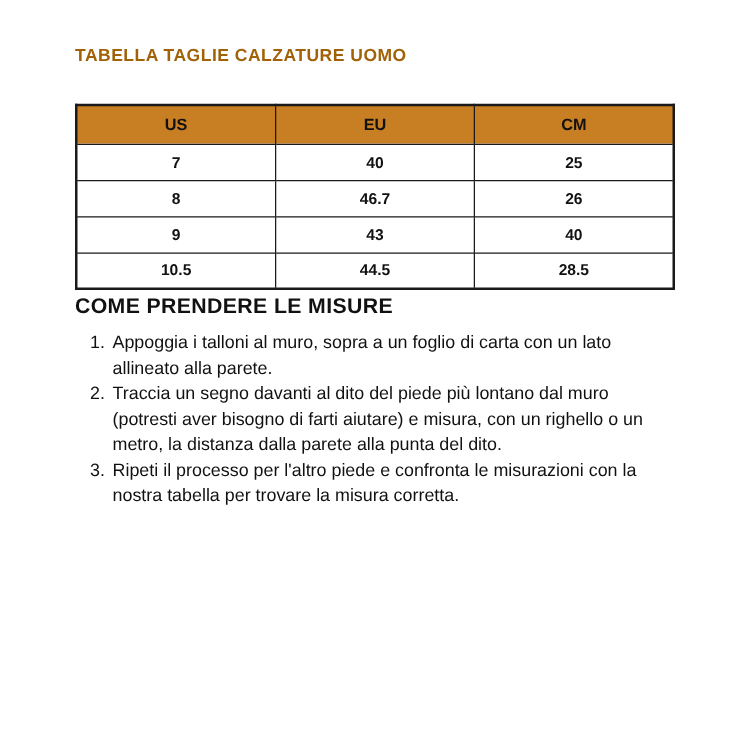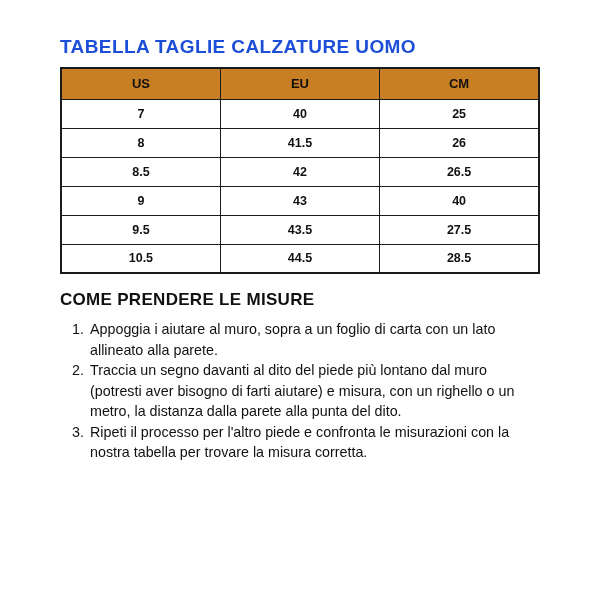--- a/index.html
+++ b/index.html
@@ -15,25 +15,25 @@
     font-family: "Liberation Sans", sans-serif;
     color: var(--text-color);
   }
   .page {
     width: 600px;
     height: 600px;
     padding: 36px 60px 0 60px;
     overflow: hidden;
   }
   .page-title {
-    font-size: 19px;
+    font-size: 14px;
     font-weight: bold;
     letter-spacing: 0.4px;
-    color: #1d4ed8;
-    margin-bottom: 9px;
+    color: #a16207;
+    margin-bottom: 31px;
   }
   table.size-table {
     width: 100%;
     border-collapse: collapse;
     table-layout: fixed;
     border: 2px solid var(--border-color);
   }
   table.size-table th,
   table.size-table td {
     border: 1.5px solid var(--border-color);
@@ -48,21 +48,21 @@
   }
   table.size-table td {
     height: 29px;
     font-size: 12.5px;
     background: #ffffff;
   }
   .section-title {
     font-size: 17px;
     font-weight: bold;
     letter-spacing: 0.3px;
-    margin-top: 16px;
+    margin-top: 3px;
     margin-bottom: 9px;
   }
   ol.instructions {
     padding-left: 28px;
     font-size: 14.3px;
     line-height: 20.5px;
   }
   ol.instructions li {
     padding-left: 2px;
   }
@@ -83,47 +83,37 @@
       </tr>
     </thead>
     <tbody>
         <tr>
           <td>7</td>
           <td>40</td>
           <td>25</td>
         </tr>
         <tr>
           <td>8</td>
-          <td>41.5</td>
+          <td>46.7</td>
           <td>26</td>
-        </tr>
-        <tr>
-          <td>8.5</td>
-          <td>42</td>
-          <td>26.5</td>
         </tr>
         <tr>
           <td>9</td>
           <td>43</td>
           <td>40</td>
-        </tr>
-        <tr>
-          <td>9.5</td>
-          <td>43.5</td>
-          <td>27.5</td>
         </tr>
         <tr>
           <td>10.5</td>
           <td>44.5</td>
           <td>28.5</td>
         </tr>
       </tbody>
   </table>
 
   <h2 class="section-title">COME PRENDERE LE MISURE</h2>
 
   <ol class="instructions">
-    <li>Appoggia i aiutare al muro, sopra a un foglio di carta con un lato allineato alla parete.</li>
+    <li>Appoggia i talloni al muro, sopra a un foglio di carta con un lato allineato alla parete.</li>
     <li>Traccia un segno davanti al dito del piede più lontano dal muro (potresti aver bisogno di farti aiutare) e misura, con un righello o un metro, la distanza dalla parete alla punta del dito.</li>
     <li>Ripeti il processo per l'altro piede e confronta le misurazioni con la nostra tabella per trovare la misura corretta.</li>
   </ol>
 
 </div>
 
 </body></html>

